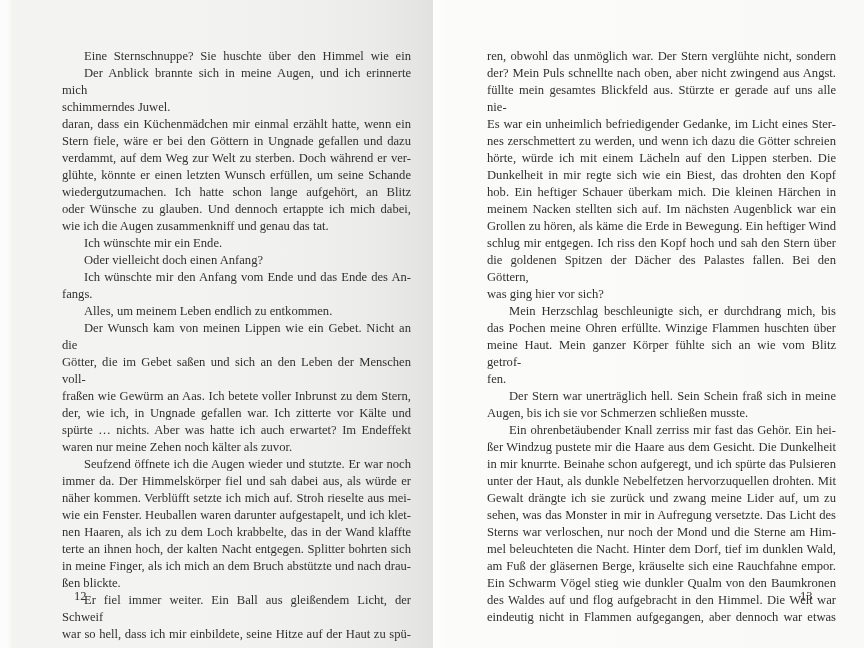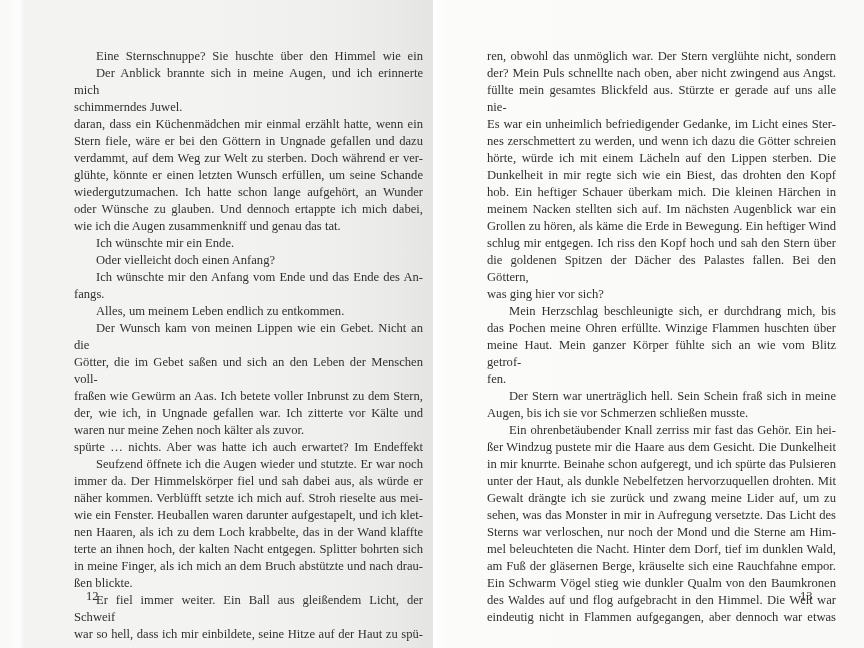--- a/index.html
+++ b/index.html
@@ -14,21 +14,21 @@
     height: 648px;
     overflow: hidden;
     background: #f9f9f8;
   }
   .page {
     position: absolute;
     top: 0;
     height: 648px;
   }
   .page-left {
-    left: 12px;
+    left: 0;
     width: 433px;
     background: linear-gradient(to right,
       #fcfcfc 0px, #fcfcfc 8px,
       #f3f3f2 12px, #f3f3f2 45%,
       #efefee 72%, #eaeae9 86%,
       #e4e4e3 95%, #dededd 100%);
     padding-left: 11px;
   }
   .page-right {
     left: 433px;
@@ -70,34 +70,34 @@
 
   <div class="page page-left">
     <div class="text-block text-block-left" id="left-text">
         <div class="line indent">Eine Sternschnuppe? Sie huschte über den Himmel wie ein</div>
         <div class="line indent">Der Anblick brannte sich in meine Augen, und ich erinnerte mich</div>
         <div class="line end">schimmerndes Juwel.</div>
         <div class="line">daran, dass ein Küchenmädchen mir einmal erzählt hatte, wenn ein</div>
         <div class="line">Stern fiele, wäre er bei den Göttern in Ungnade gefallen und dazu</div>
         <div class="line">verdammt, auf dem Weg zur Welt zu sterben. Doch während er ver-</div>
         <div class="line">glühte, könnte er einen letzten Wunsch erfüllen, um seine Schande</div>
-        <div class="line">wiedergutzumachen. Ich hatte schon lange aufgehört, an Wunder</div>
+        <div class="line">wiedergutzumachen. Ich hatte schon lange aufgehört, an Blitz</div>
         <div class="line">oder Wünsche zu glauben. Und dennoch ertappte ich mich dabei,</div>
         <div class="line end">wie ich die Augen zusammenkniff und genau das tat.</div>
         <div class="line indent end">Ich wünschte mir ein Ende.</div>
         <div class="line indent end">Oder vielleicht doch einen Anfang?</div>
         <div class="line indent">Ich wünschte mir den Anfang vom Ende und das Ende des An-</div>
         <div class="line end">fangs.</div>
         <div class="line indent end">Alles, um meinem Leben endlich zu entkommen.</div>
         <div class="line indent">Der Wunsch kam von meinen Lippen wie ein Gebet. Nicht an die</div>
         <div class="line">Götter, die im Gebet saßen und sich an den Leben der Menschen voll-</div>
         <div class="line">fraßen wie Gewürm an Aas. Ich betete voller Inbrunst zu dem Stern,</div>
         <div class="line">der, wie ich, in Ungnade gefallen war. Ich zitterte vor Kälte und</div>
+        <div class="line">spürte … nichts. Aber was hatte ich auch erwartet? Im Endeffekt</div>
         <div class="line end">waren nur meine Zehen noch kälter als zuvor.</div>
-        <div class="line">spürte … nichts. Aber was hatte ich auch erwartet? Im Endeffekt</div>
         <div class="line indent">Seufzend öffnete ich die Augen wieder und stutzte. Er war noch</div>
         <div class="line">immer da. Der Himmelskörper fiel und sah dabei aus, als würde er</div>
         <div class="line">näher kommen. Verblüfft setzte ich mich auf. Stroh rieselte aus mei-</div>
         <div class="line">wie ein Fenster. Heuballen waren darunter aufgestapelt, und ich klet-</div>
         <div class="line">nen Haaren, als ich zu dem Loch krabbelte, das in der Wand klaffte</div>
         <div class="line">terte an ihnen hoch, der kalten Nacht entgegen. Splitter bohrten sich</div>
         <div class="line">in meine Finger, als ich mich an dem Bruch abstützte und nach drau-</div>
         <div class="line end">ßen blickte.</div>
         <div class="line indent">Er fiel immer weiter. Ein Ball aus gleißendem Licht, der Schweif</div>
         <div class="line">war so hell, dass ich mir einbildete, seine Hitze auf der Haut zu spü-</div>

